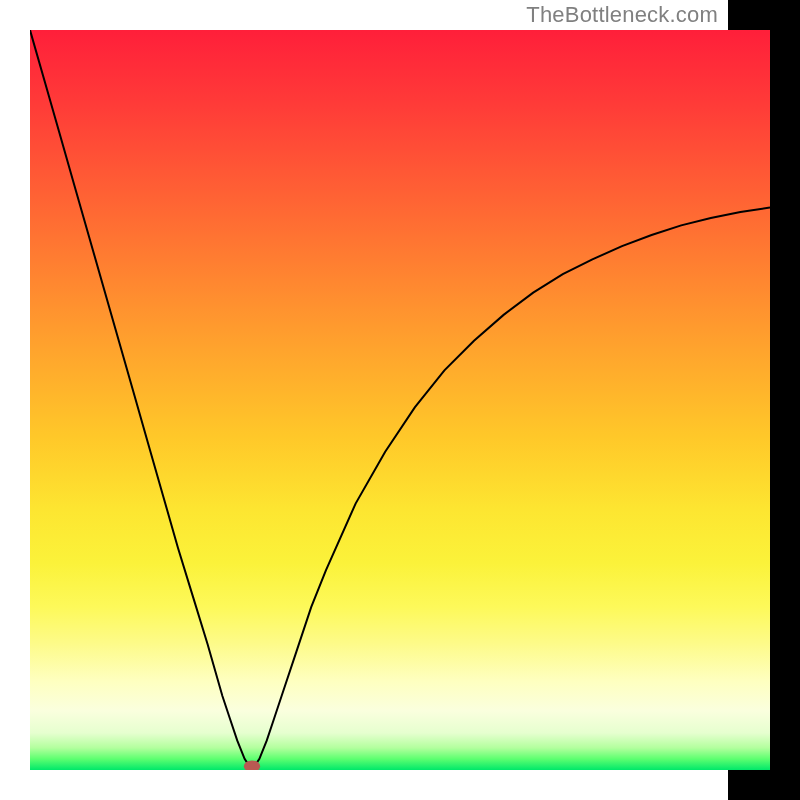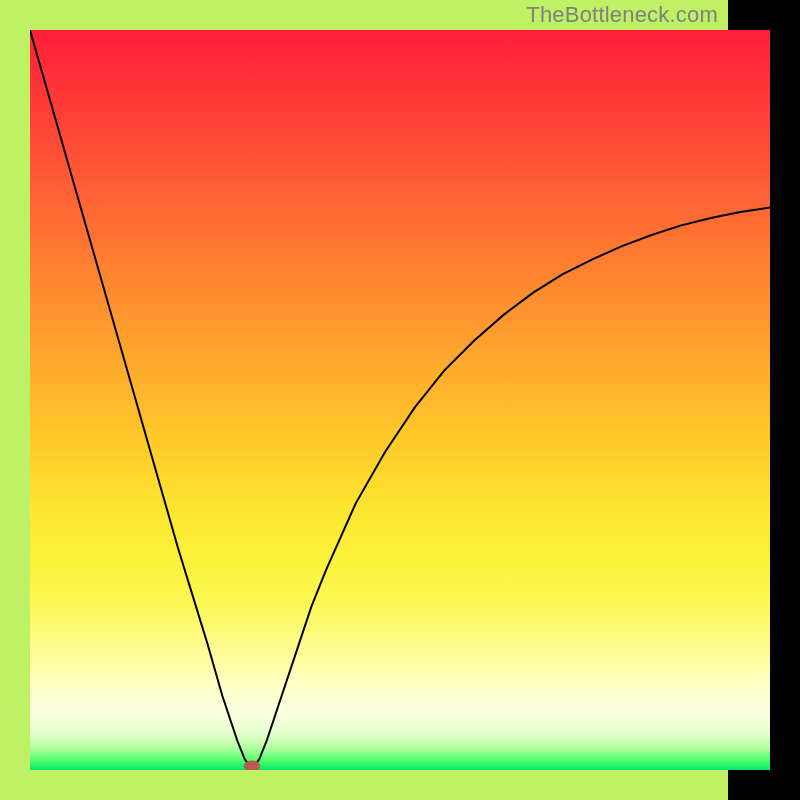--- a/index.html
+++ b/index.html
@@ -8,21 +8,21 @@
     width: 800px;
     height: 800px;
     background: #000;
     font-family: Arial, Helvetica, sans-serif;
     overflow: hidden;
   }
   .frame {
     position: relative;
     width: 728px;
     height: 800px;
-    background: #bef264;
+    background: #ffffff;
   }
   .watermark {
     position: absolute;
     top: 2px;
     right: 10px;
     color: #808080;
     font-size: 22px;
     font-weight: 400;
     letter-spacing: 0.2px;
     z-index: 10;

